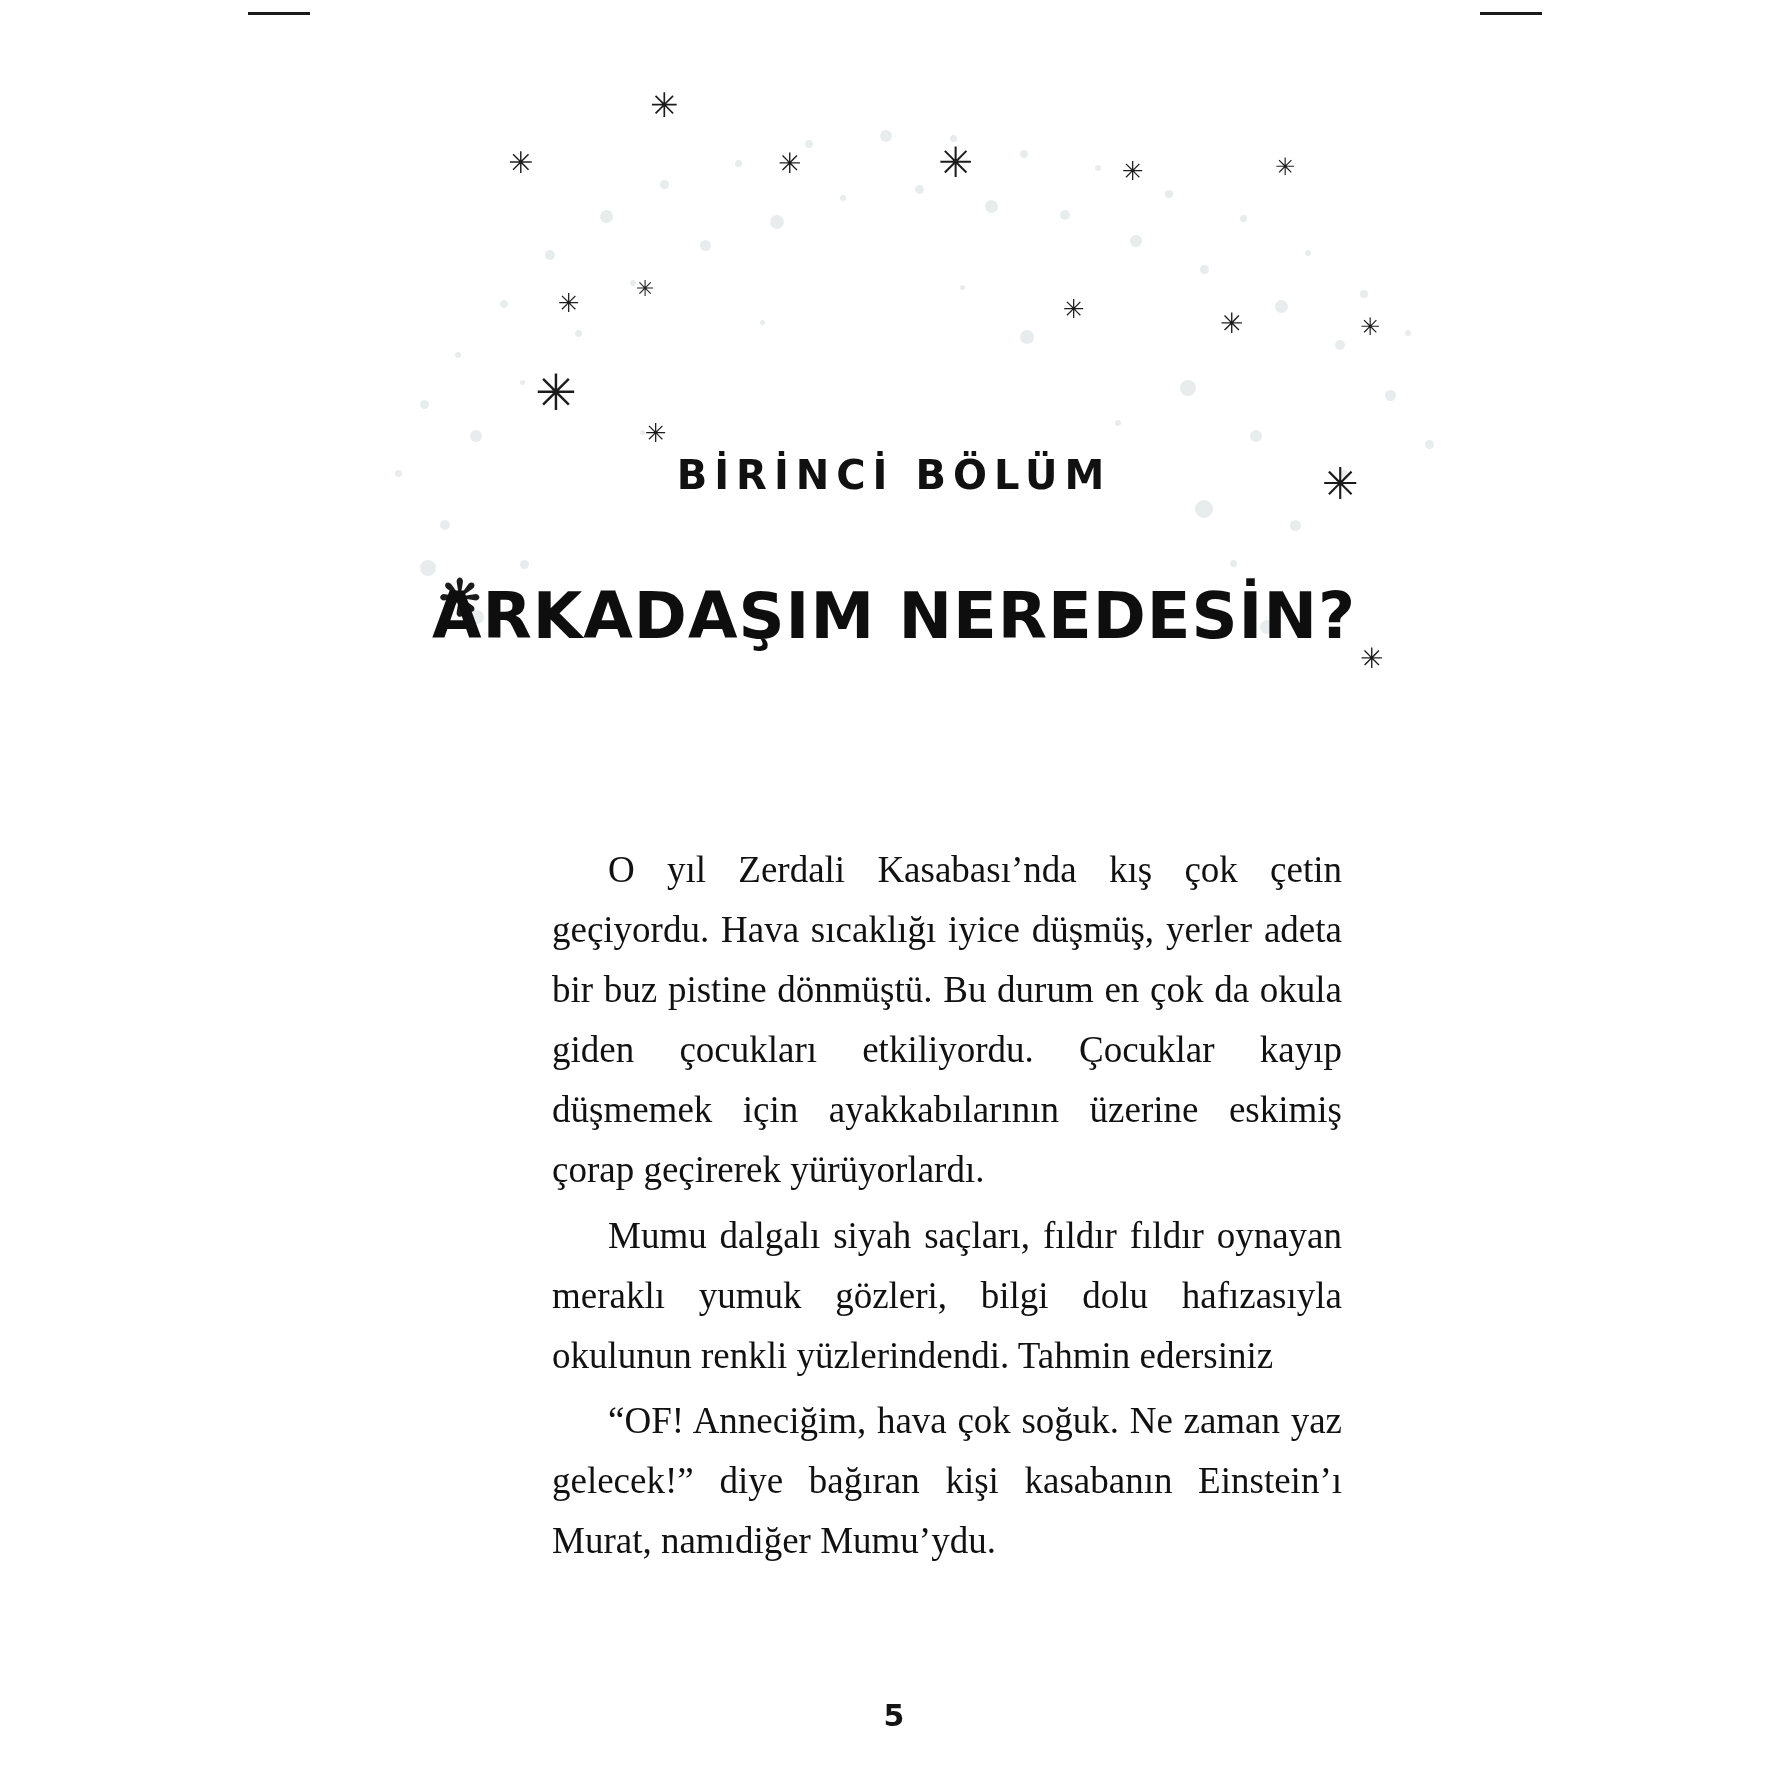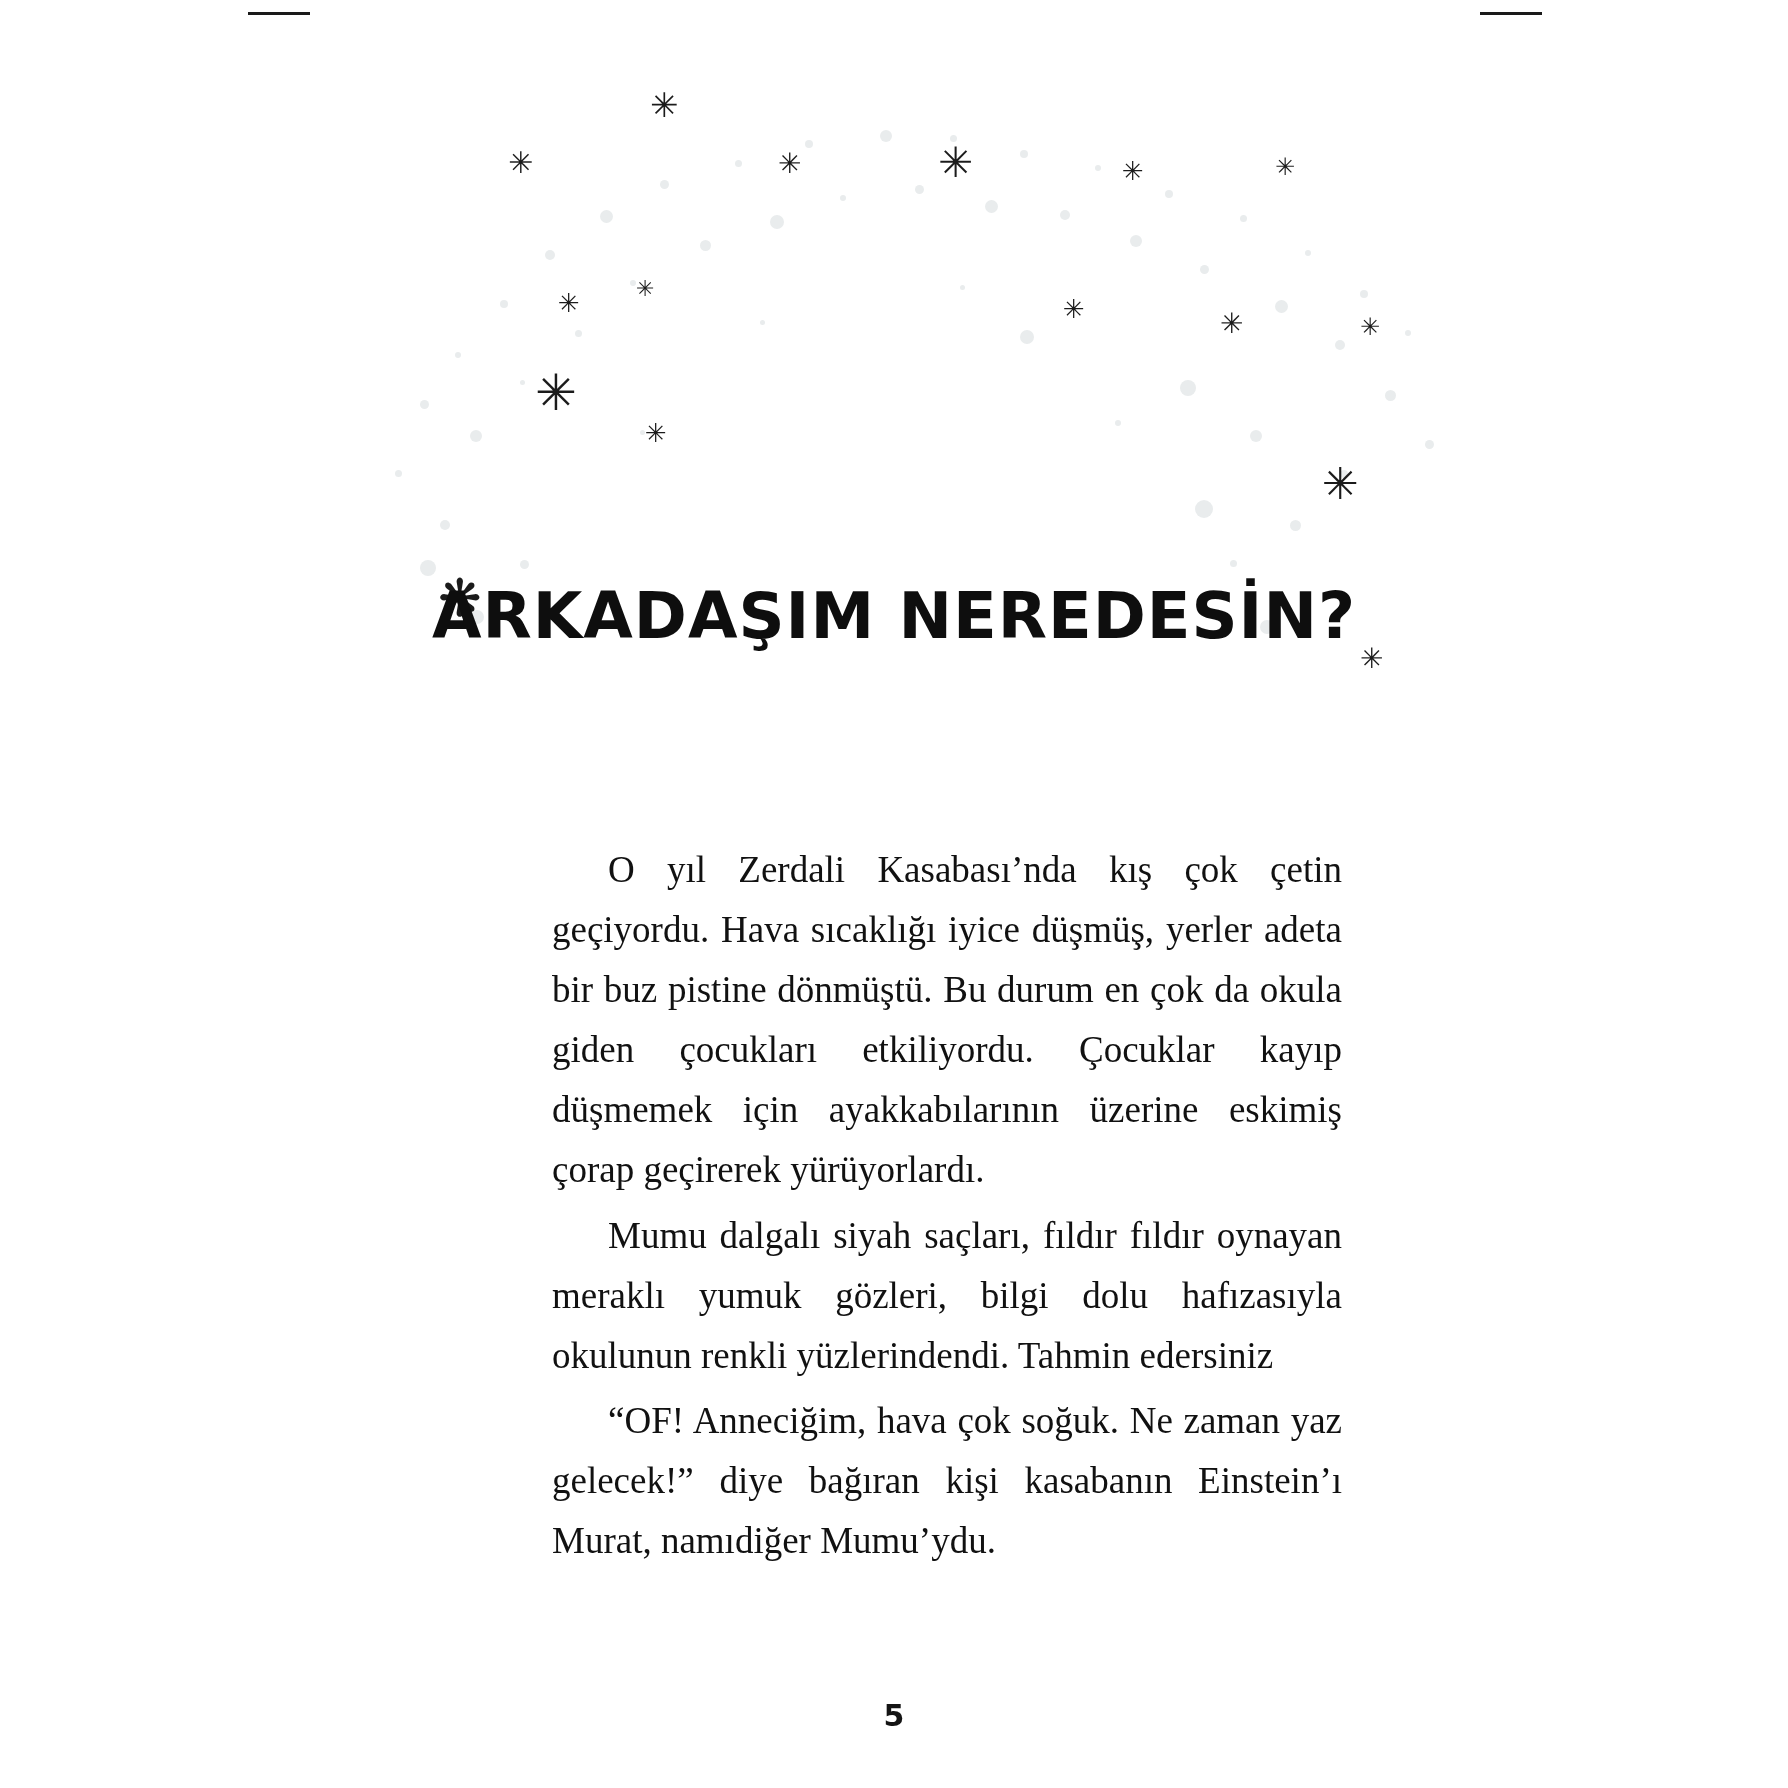--- a/index.html
+++ b/index.html
@@ -176,20 +176,21 @@
     <span class="flake" style="left:1220px;top:310px;font-size:28px;">✳</span>
     <span class="flake" style="left:1360px;top:315px;font-size:24px;">✳</span>
     <span class="flake" style="left:535px;top:368px;font-size:50px;">✳</span>
     <span class="flake" style="left:645px;top:420px;font-size:26px;">✳</span>
     <span class="flake" style="left:1322px;top:462px;font-size:44px;">✳</span>
     <span class="flake" style="left:438px;top:572px;font-size:52px;">❋</span>
     <span class="flake" style="left:1360px;top:645px;font-size:28px;">✳</span>
     <span class="flake" style="left:1215px;top:292px;font-size:20px;"></span>
   </div>
 
+  <div class="chapter-kicker">BİRİNCİ BÖLÜM</div>
 
   <h1 class="chapter-title">ARKADAŞIM NEREDESİN?</h1>
 
   <div class="body-col">
     <p>O yıl Zerdali Kasabası’nda kış çok çetin geçiyordu. Hava sıcaklığı iyice düşmüş, yerler adeta bir buz pistine dönmüştü. Bu durum en çok da okula giden çocukları etkiliyordu. Çocuklar kayıp düşmemek için ayakkabılarının üzerine eskimiş çorap geçirerek yürüyorlardı.</p>
     <p>Mumu dalgalı siyah saçları, fıldır fıldır oynayan meraklı yumuk gözleri, bilgi dolu hafızasıyla okulunun renkli yüzlerindendi. Tahmin edersiniz</p>
     <p>“OF! Anneciğim, hava çok soğuk. Ne zaman yaz gelecek!” diye bağıran kişi kasabanın Einstein’ı Murat, namıdiğer Mumu’ydu.</p>
   </div>
 
   <div class="folio">5</div>

